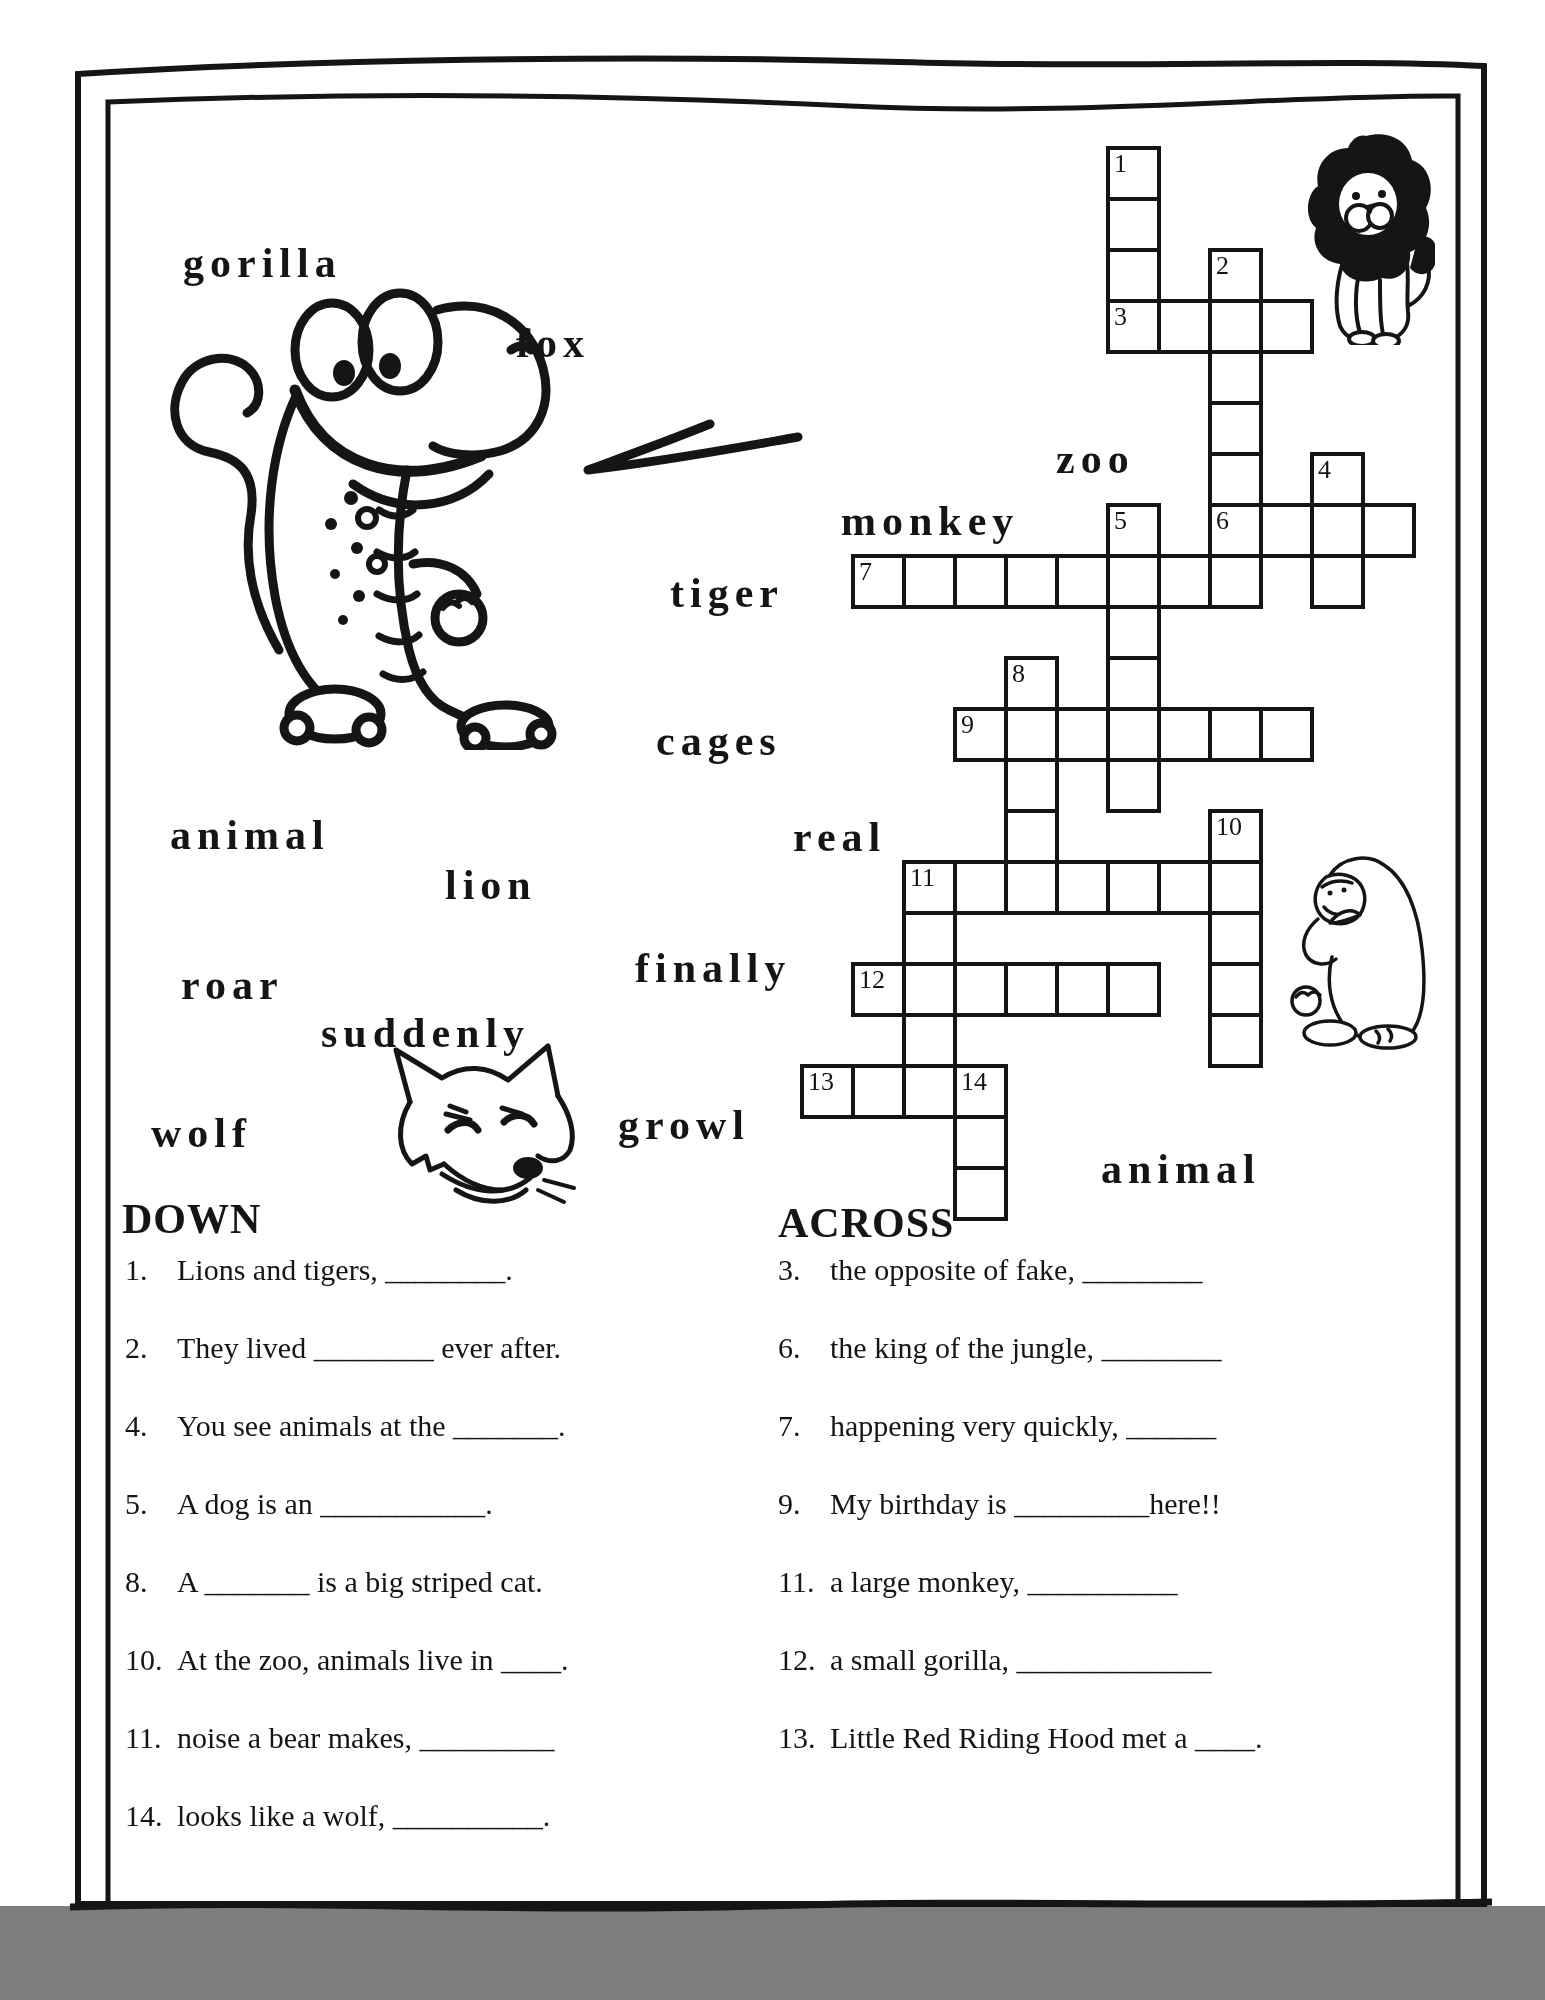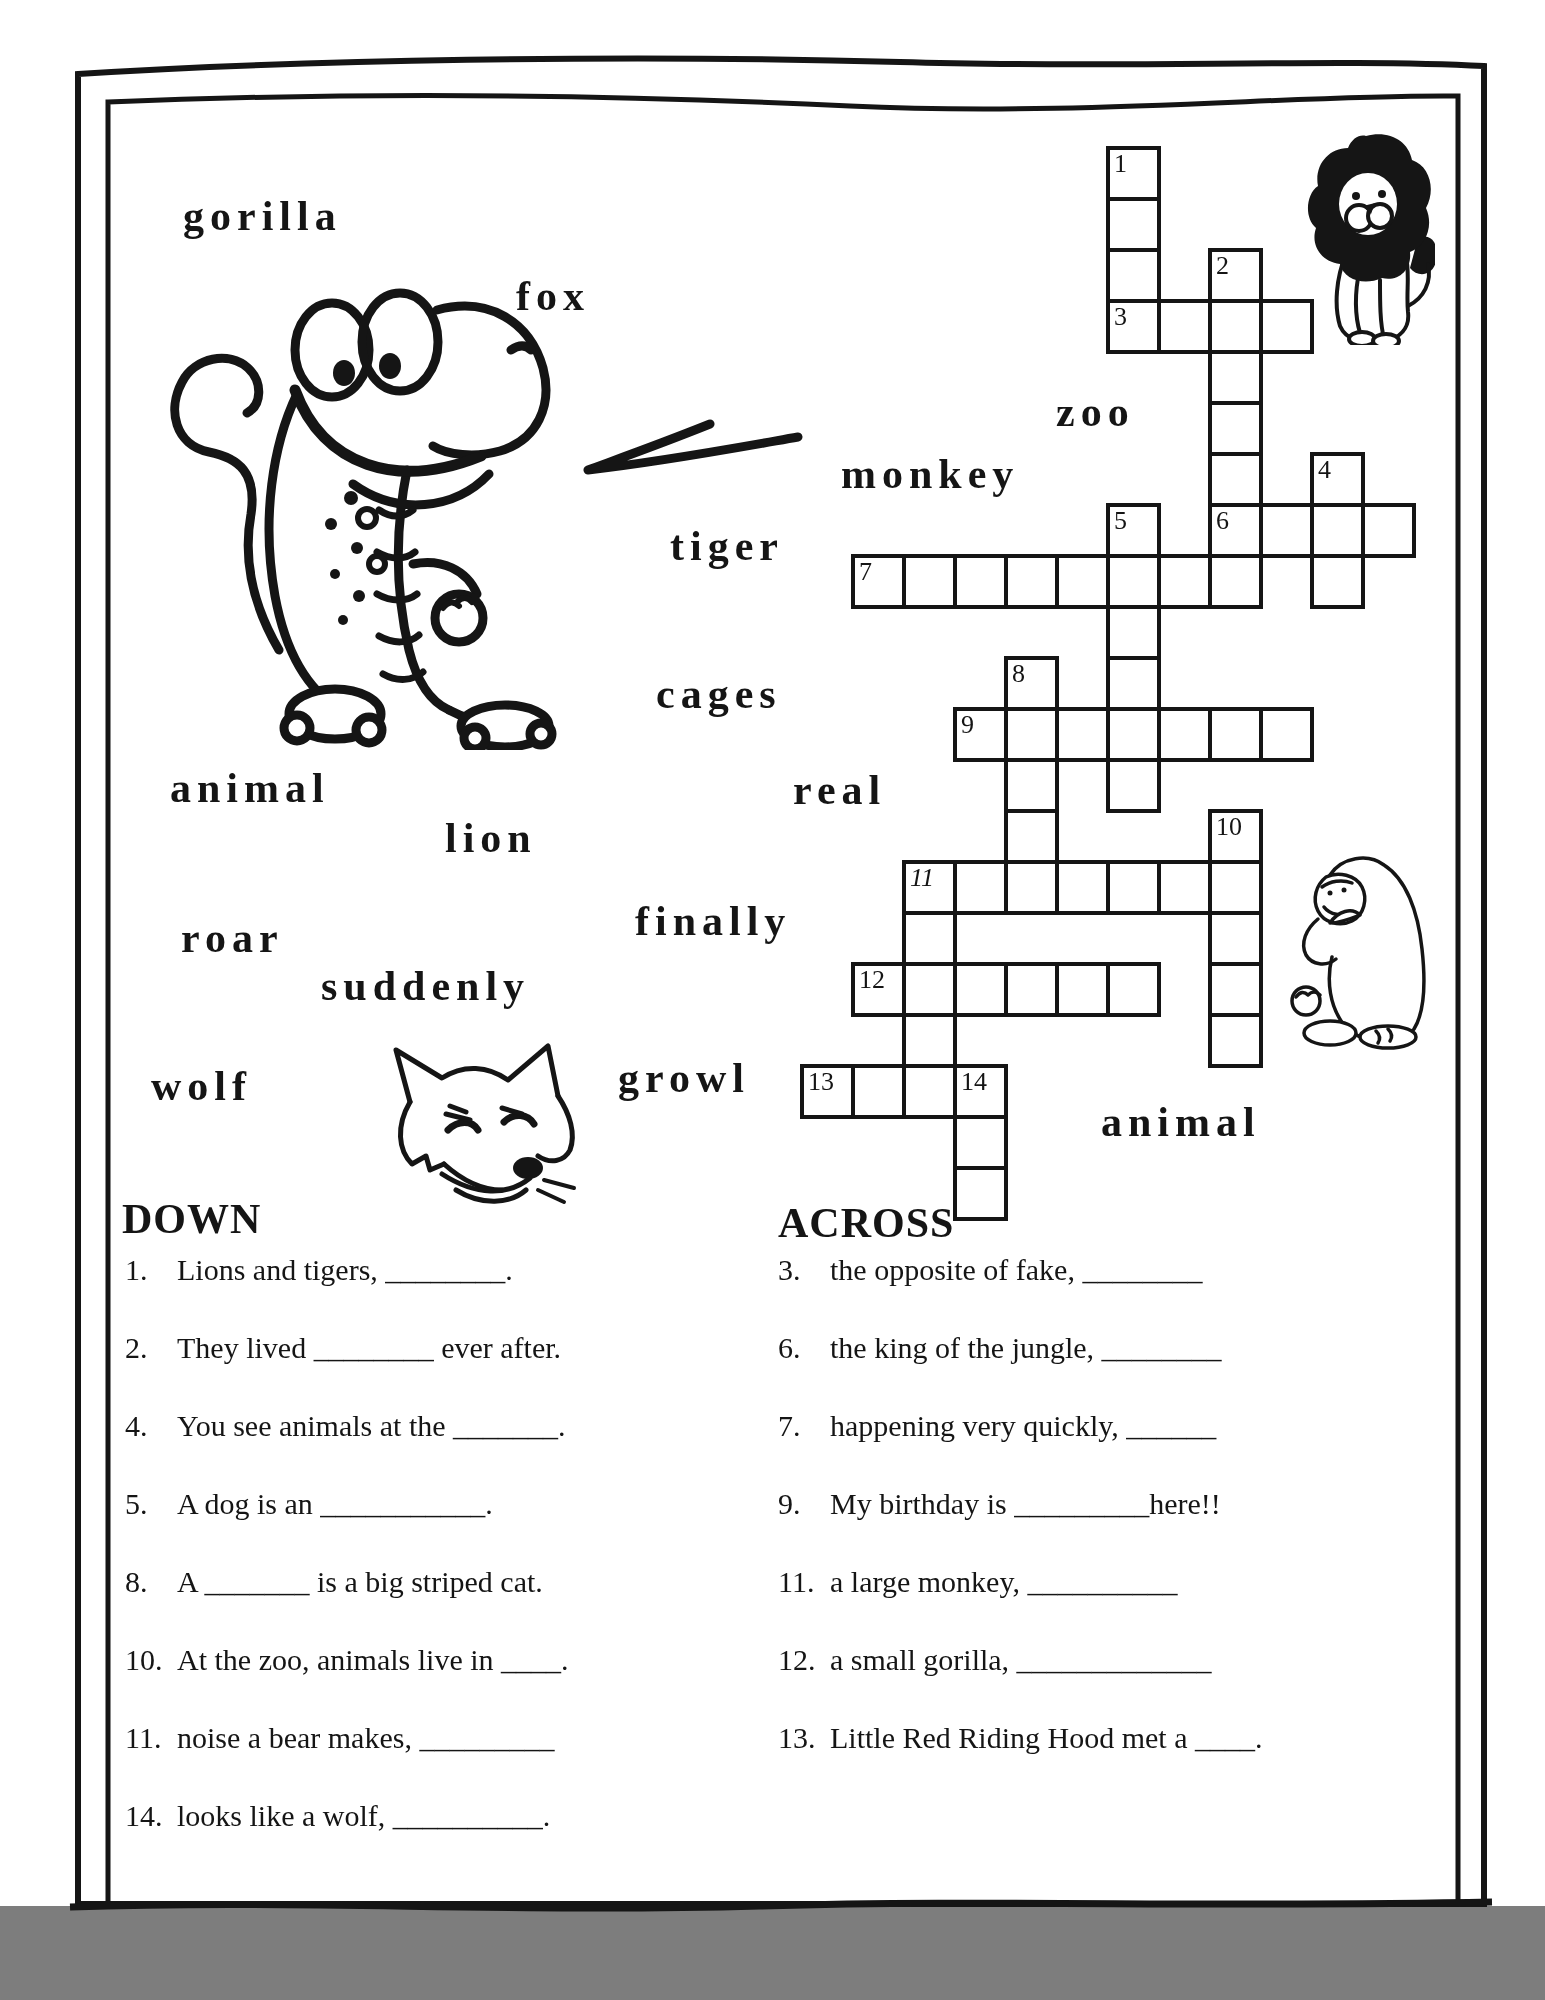--- a/index.html
+++ b/index.html
@@ -9,20 +9,21 @@
   }
   .abs{position:absolute;}
   svg{display:block;}
   .title{
     position:absolute;left:520px;top:130px;width:440px;text-align:center;
     font-size:66px;font-weight:bold;letter-spacing:1px;white-space:nowrap;
   }
   .word-label{
     position:absolute;font-size:42px;font-weight:bold;letter-spacing:6px;
     white-space:nowrap;
+    margin-top:47px;
   }
   .bubble{
     position:absolute;left:645px;top:248px;width:318px;height:184px;
     border:8px solid #151515;border-radius:58px;background:#fff;
     display:flex;flex-direction:column;justify-content:center;align-items:center;
     font-family:"Liberation Sans",sans-serif;font-weight:bold;font-size:40px;
     line-height:52px;letter-spacing:2px;text-align:center;z-index:3;
   }
   .cw-cell{
     position:absolute;background:#fff;border:4px solid #151515;
@@ -207,21 +208,21 @@
       <div class="cw-cell" style="left: 1208px; top: 860px;"></div>
       <div class="cw-cell" style="left: 1208px; top: 911px;"></div>
       <div class="cw-cell" style="left: 1208px; top: 962px;"></div>
       <div class="cw-cell" style="left: 1208px; top: 1013px;"></div>
       <span class="cw-num" style="left: 1216px; top: 814px;">10</span>
       <div class="cw-cell" style="left: 902px; top: 860px;"></div>
       <div class="cw-cell" style="left: 953px; top: 860px;"></div>
       <div class="cw-cell" style="left: 1055px; top: 860px;"></div>
       <div class="cw-cell" style="left: 1106px; top: 860px;"></div>
       <div class="cw-cell" style="left: 1157px; top: 860px;"></div>
-      <span class="cw-num" style="left: 910px; top: 865px; font-style: italic;">11</span>
+      <span class="cw-num" style="left: 910px; top: 865px;">11</span>
       <div class="cw-cell" style="left: 902px; top: 911px;"></div>
       <div class="cw-cell" style="left: 902px; top: 962px;"></div>
       <div class="cw-cell" style="left: 902px; top: 1013px;"></div>
       <div class="cw-cell" style="left: 902px; top: 1064px;"></div>
       <div class="cw-cell" style="left: 851px; top: 962px;"></div>
       <div class="cw-cell" style="left: 953px; top: 962px;"></div>
       <div class="cw-cell" style="left: 1004px; top: 962px;"></div>
       <div class="cw-cell" style="left: 1055px; top: 962px;"></div>
       <div class="cw-cell" style="left: 1106px; top: 962px;"></div>
       <span class="cw-num" style="left: 859px; top: 967px;">12</span>

